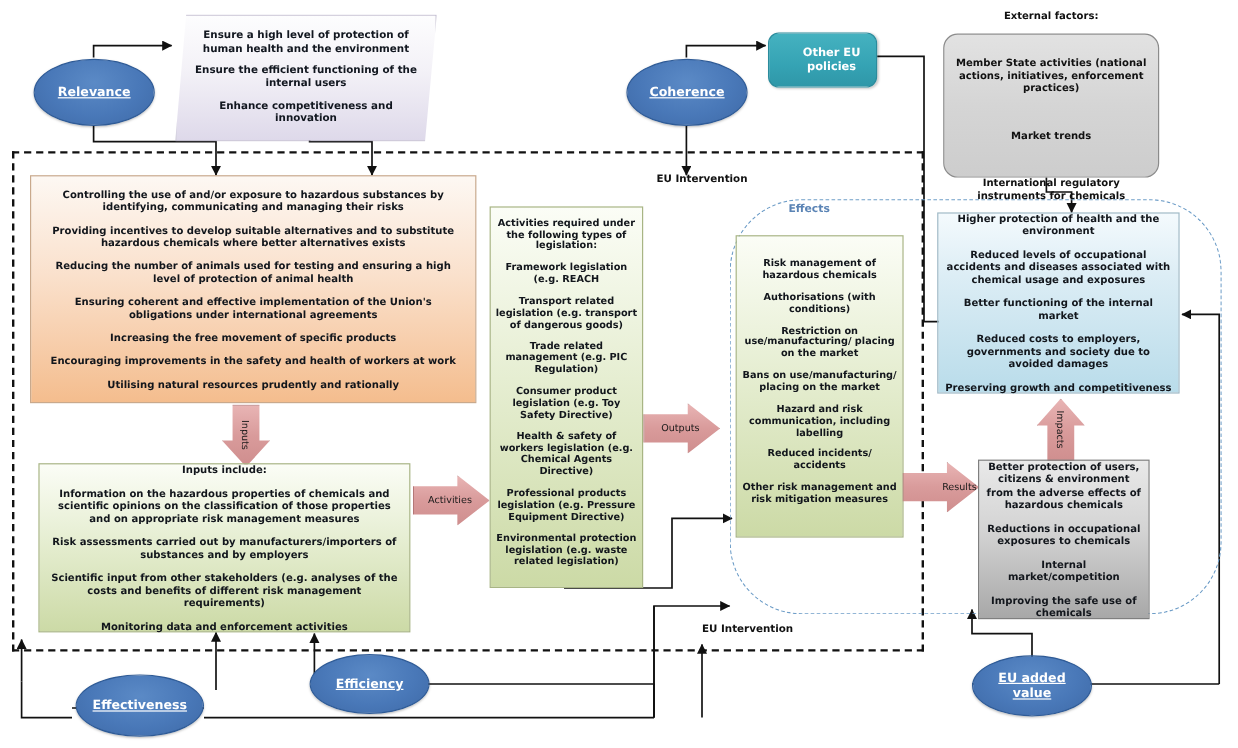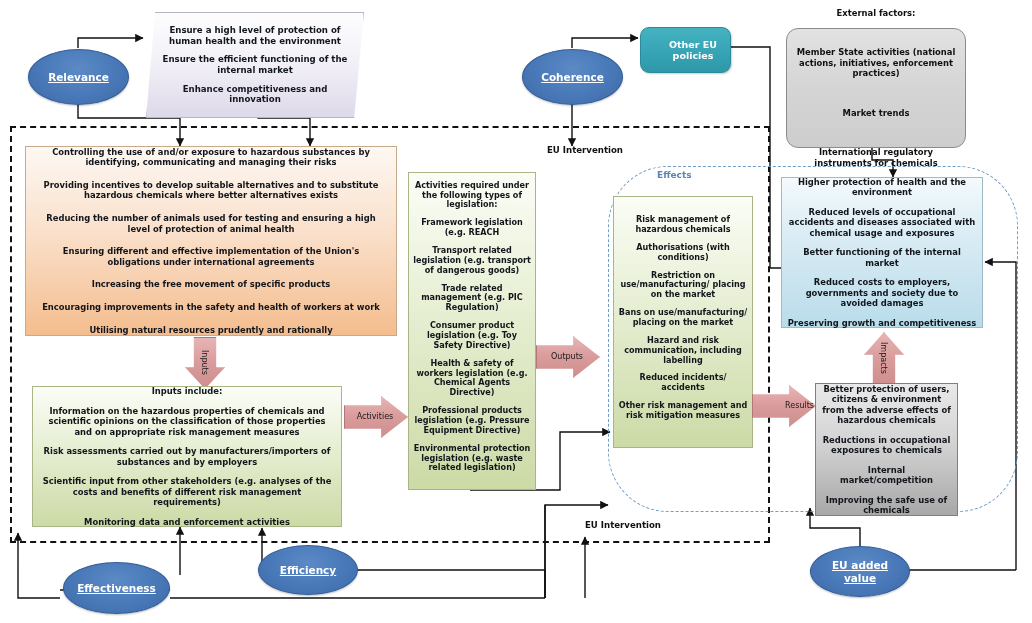--- a/index.html
+++ b/index.html
@@ -49,21 +49,21 @@
     border:1.4px solid #8b8b8b;border-radius:12px;
     display:flex;flex-direction:column;justify-content:center;align-items:center;gap:20px;
   }
   .greyround p{margin:0 0 9px 0;font-size:8.4px;font-weight:bold;color:#111;text-align:center;line-height:1.25;width:92%;}
   .greyround p:last-child{margin-bottom:0;}
 
   
   .orange{
     background:linear-gradient(to bottom,#fdf8f3 0%,#fae0cb 45%,#f4bd8e 100%);
     border:1px solid #c9a98c;
-    display:flex;flex-direction:column;justify-content:space-between;align-items:center;
+    display:flex;flex-direction:column;justify-content:center;align-items:center;
   }
   .orange p{margin:0 0 9px 0;font-size:8.4px;font-weight:bold;color:#12161c;text-align:center;line-height:1.24;width:95%;}
   .orange p:last-child{margin-bottom:0;}
 
   
   .green{
     background:linear-gradient(to bottom,#fbfdf6 0%,#e6eed2 45%,#ccdaa6 100%);
     border:1px solid #a8b584;
     display:flex;flex-direction:column;justify-content:center;align-items:center;
   }
@@ -184,21 +184,21 @@
 
   <div class="node effects-wrap" style="left:608px;top:166px;width:410px;height:346px;"></div>
   <span class="effects-label" style="left:657px;top:170px;">Effects</span>
 
   <div class="node ellipse" style="left:28px;top:49px;width:101px;height:56px;">
     <span>Relevance</span>
   </div>
 
   <div class="node trap" style="left:146px;top:12px;">
     <p>Ensure a high level of protection of human health and the environment</p>
-    <p>Ensure the efficient functioning of the internal market</p>
+    <p>Ensure the efficient functioning of the internal users</p>
     <p>Enhance competitiveness and innovation</p>
   </div>
 
   <div class="node ellipse" style="left:522px;top:49px;width:101px;height:56px;">
     <span>Coherence</span>
   </div>
 
   <div class="node teal" style="left:640px;top:27px;width:91px;height:46px;padding-left:15px;">
     <span>Other EU policies</span>
   </div>
@@ -207,21 +207,21 @@
     <p>External factors:</p>
     <p>Member State activities (national actions, initiatives, enforcement practices)</p>
     <p>Market trends</p>
     <p>International regulatory instruments for chemicals</p>
   </div>
 
   <div class="node orange" style="left:25px;top:146px;width:372px;height:190px;">
     <p>Controlling the use of and/or exposure to hazardous substances by identifying, communicating and managing their risks</p>
     <p>Providing incentives to develop suitable alternatives and to substitute hazardous chemicals where better alternatives exists</p>
     <p>Reducing the number of animals used for testing and ensuring a high level of protection of animal health</p>
-    <p>Ensuring different and effective implementation of the Union's obligations under international agreements</p>
+    <p>Ensuring coherent and effective implementation of the Union's obligations under international agreements</p>
     <p>Increasing the free movement of specific products</p>
     <p>Encouraging improvements in the safety and health of workers at work</p>
     <p>Utilising natural resources prudently and rationally</p>
   </div>
 
   <div class="chev down vert" style="left:185px;top:337px;width:38px;height:50px;">
     <div class="body"></div>
     <span>Inputs</span>
   </div>
 

